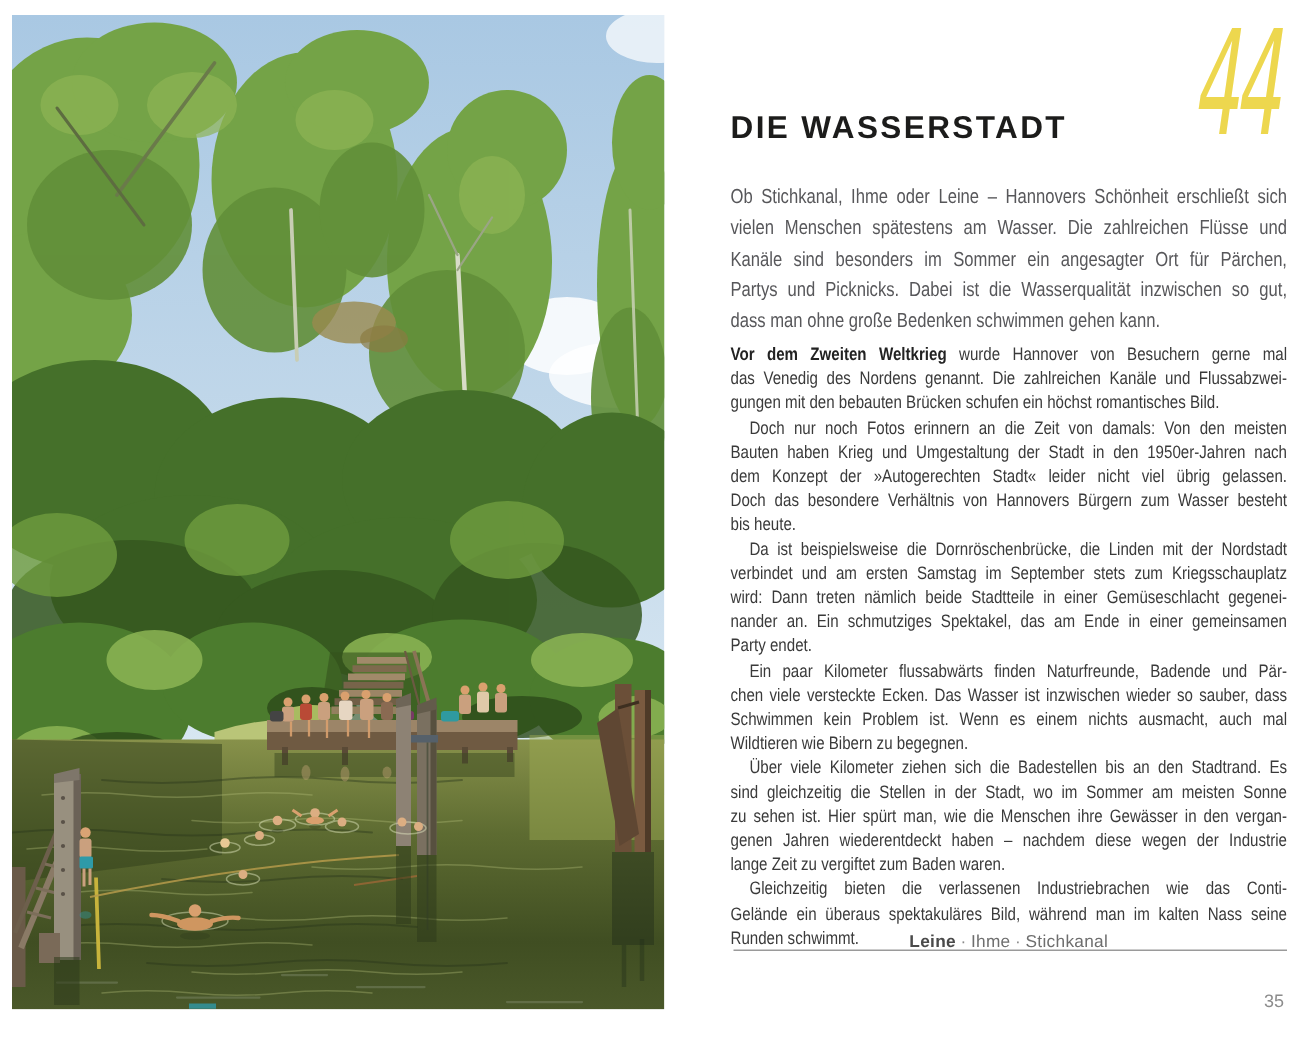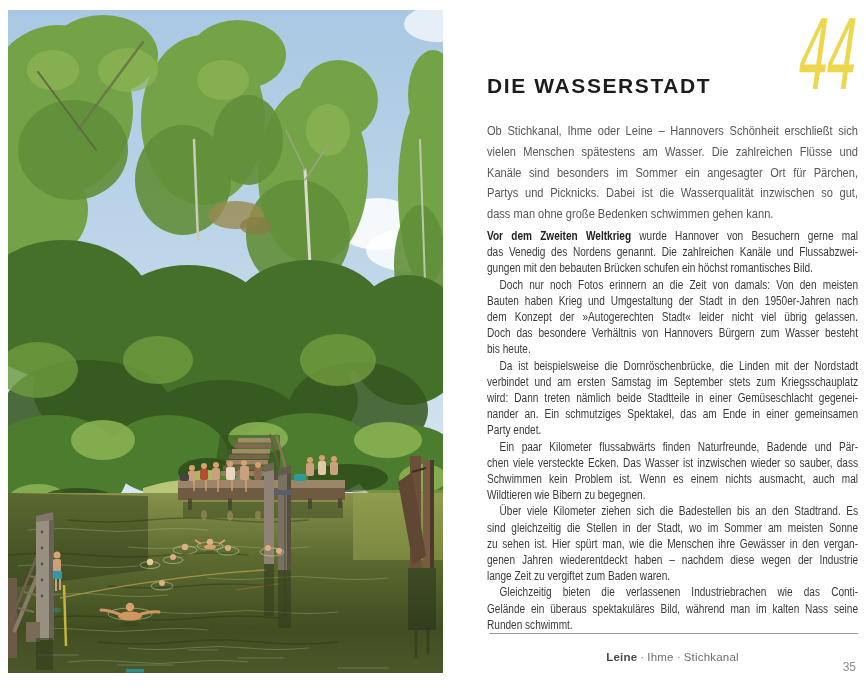--- a/index.html
+++ b/index.html
@@ -34,21 +34,21 @@
   .bodytext .ln{
     width:442px;transform:scaleX(0.8394);transform-origin:left top;
     font-size:12px;line-height:16.2px;
     text-align:justify;text-align-last:justify;white-space:normal;
   }
   .bodytext .ln.plast{text-align-last:left;}
   .bodytext .ln.indent{text-indent:15px;}
   .bodytext b{font-weight:bold;color:#222;}
   .footer-rule{position:absolute;left:2px;top:633px;width:369px;border-top:1px solid #9a9a9a;}
   .footer{
-    position:absolute;left:0;top:651px;width:371px;text-align:center;
+    position:absolute;left:0;top:622px;width:371px;text-align:center;
     font-size:11.5px;color:#6e6e6e;letter-spacing:0.2px;
   }
   .footer .loc-main{font-weight:bold;color:#4a4a4a;}
   .footer .sep{color:#8a8a8a;padding:0 3px;}
   .pagenum{
     position:absolute;right:2px;top:660px;font-size:12px;color:#8c8c8c;
   }
 </style>
 </head>
 <body>

